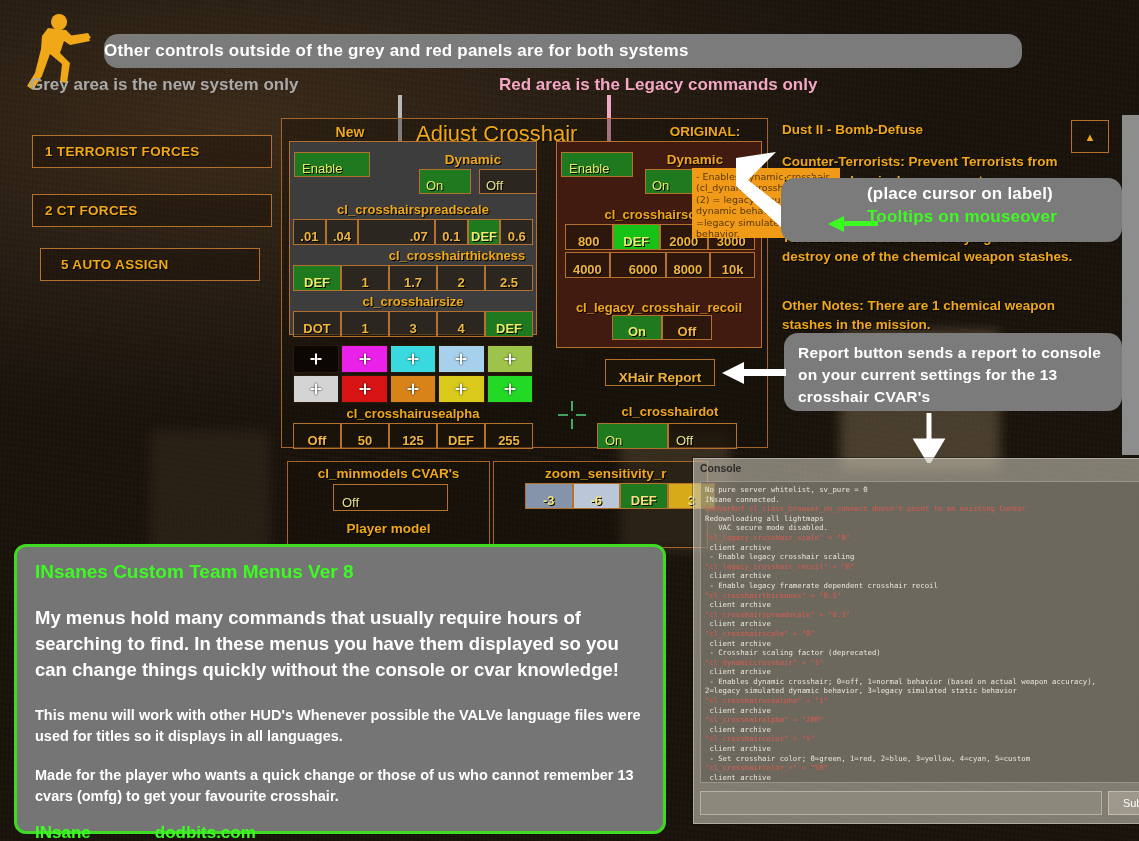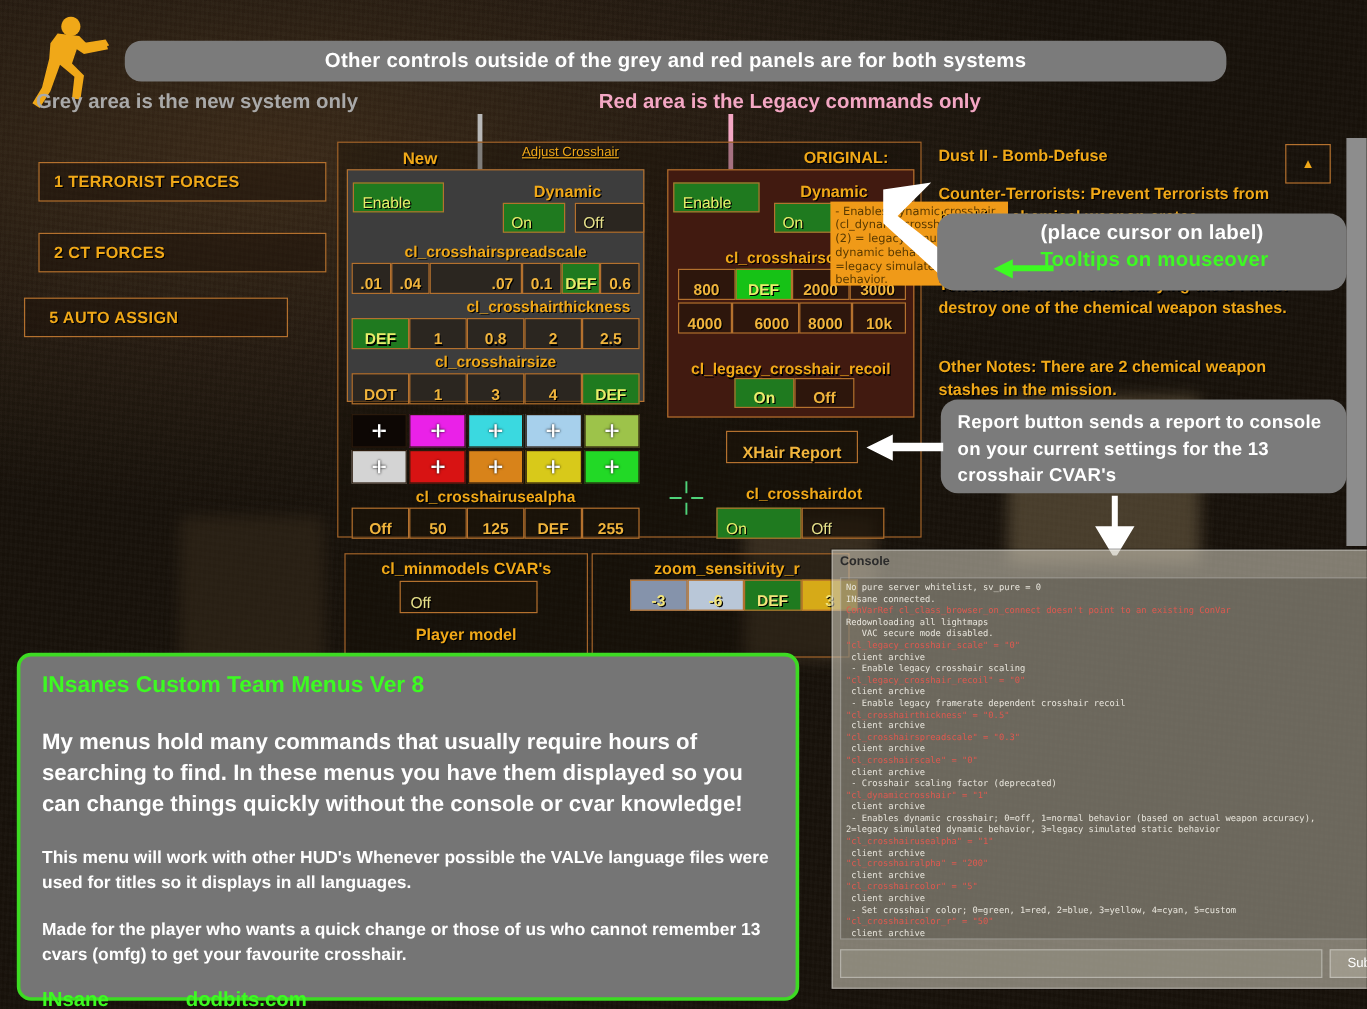--- a/index.html
+++ b/index.html
@@ -25,21 +25,21 @@
   
   .bgblob{position:absolute;border-radius:6px;filter:blur(6px);opacity:.5;}
   
   .grey-callout{
     position:absolute;
     background:#7b7b7b;
     border-radius:14px;
     color:#fff;
     font-weight:bold;
     letter-spacing:.2px;
-    text-align:center;
+    text-align:left;
   }
   .arrow-svg{position:absolute; pointer-events:none;}
   
   .panel-outline{
     position:absolute;
     border:1px solid #a4642a;
     background:rgba(20,13,7,.35);
   }
   .cvar-label{
     color:#f0a818; font-weight:bold; text-align:center; font-size:13px;
@@ -177,28 +177,28 @@
 <svg class="arrow-svg" style="left:594px;top:95px;" width="30" height="110" viewBox="0 0 30 110">
   <path d="M15 0 L15 86 M15 104 L4 82 L26 82 Z" stroke="#f4a7c4" stroke-width="4" fill="#f4a7c4"></path>
 </svg>
 
 <div class="teambtn" style="left:32px;top:135px;width:240px;height:33px;">
   <span>1 TERRORIST FORCES</span>
 </div>
 <div class="teambtn" style="left:32px;top:194px;width:240px;height:33px;">
   <span>2 CT FORCES</span>
 </div>
-<div class="teambtn" style="left:20px;top:248px;width:220px;height:33px;padding-left:20px;">
+<div class="teambtn" style="left:40px;top:248px;width:220px;height:33px;padding-left:20px;">
   <span>5 AUTO ASSIGN</span>
 </div>
 
 <div class="panel-outline" style="left:281px;top:118px;width:487px;height:330px;"></div>
 
 <div class="cvar-label" style="position:absolute;left:300px;top:124px;width:100px;font-size:14px;">New</div>
-<div style="position:absolute;left:435px;top:121px;width:200px;color:#f0a818;font-size:11px;text-shadow:1px 1px 0 #000;text-decoration:underline;">Adjust Crosshair</div>
+<div style="position:absolute;left:416px;top:121px;width:200px;color:#f0a818;font-size:22px;text-shadow:1px 1px 0 #000;">Adjust Crosshair</div>
 <div class="cvar-label" style="position:absolute;left:640px;top:124px;width:130px;font-size:13.5px;">ORIGINAL:</div>
 
 <div id="newpanel"></div>
 
 <div class="btn" style="position:absolute;left:294px;top:152px;width:76px;height:25px;background:#1f7a1f;justify-content:flex-start;padding-left:7px;font-weight:normal;color:#e8ee6a;">
   <span>Enable</span>
 </div>
 <div class="cvar-label" style="position:absolute;left:418px;top:152px;width:110px;font-size:13.5px;">Dynamic</div>
 <div class="btn" style="position:absolute;left:419px;top:169px;width:52px;height:25px;background:#1f7a1f;justify-content:flex-start;padding-left:6px;font-weight:normal;color:#e8ee6a;">
   <span>On</span>
@@ -231,21 +231,21 @@
 
 <div class="cvar-label" style="position:absolute;left:289px;top:248px;width:248px;margin-left:44px;">cl_crosshairthickness</div>
 <div id="thickness-row" style="position:absolute;left:293px;top:265px;width:240px;height:26px;display:flex;">
     <div class="btn sel" style="flex: 1 1 0%;">
       <span>DEF</span>
     </div>
     <div class="btn" style="flex: 1 1 0%;">
       <span>1</span>
     </div>
     <div class="btn" style="flex: 1 1 0%;">
-      <span>0.8</span>
+      <span>1.7</span>
     </div>
     <div class="btn" style="flex: 1 1 0%;">
       <span>2</span>
     </div>
     <div class="btn" style="flex: 1 1 0%;">
       <span>2.5</span>
     </div>
   </div>
 
 <div class="cvar-label" style="position:absolute;left:289px;top:294px;width:248px;">cl_crosshairsize</div>
@@ -395,21 +395,21 @@
   <span>- Enables dynamic crosshair (cl_dynamiccrosshair). ON (2) = legacy simulated dynamic behavior, OFF (3) =legacy simulated static behavior.</span>
 </div>
 
 <svg class="arrow-svg" style="left:718px;top:150px;" width="110" height="80" viewBox="0 0 110 80">
   <path d="M18 8 L58 2 L30 30 L76 66 L64 78 L18 36 Z" fill="#ffffff"></path>
 </svg>
 
 <div class="brief" style="left:782px;top:120px;">Dust II - Bomb-Defuse</div>
 <div class="brief" style="left:782px;top:152px;">Counter-Terrorists: Prevent Terrorists from bombing chemical weapon crates.</div>
 <div class="brief" style="left:782px;top:228px;">Terrorists: The Terrorist carrying the C4 must destroy one of the chemical weapon stashes.</div>
-<div class="brief" style="left:782px;top:296px;">Other Notes: There are 2 chemical weapon stashes in the mission.</div>
+<div class="brief" style="left:782px;top:296px;">Other Notes: There are 1 chemical weapon stashes in the mission.</div>
 
 <div style="position:absolute;left:1071px;top:120px;width:38px;height:33px;border:1px solid #b4712e;display:flex;align-items:center;justify-content:center;color:#f0a818;font-size:11px;">
   <span>▲</span>
 </div>
 
 <div class="grey-callout" style="left:781px;top:178px;width:341px;height:64px;text-align:left;padding:6px 0 0 0;">
   <div style="font-size:17px;color:#fff;padding-left:86px;">(place cursor on label)</div>
   <div style="font-size:17px;color:#3dfa22;padding-left:86px;margin-top:3px;">Tooltips on mouseover</div>
 </div>
 <svg class="arrow-svg" style="left:826px;top:214px;" width="54" height="20" viewBox="0 0 54 20">

